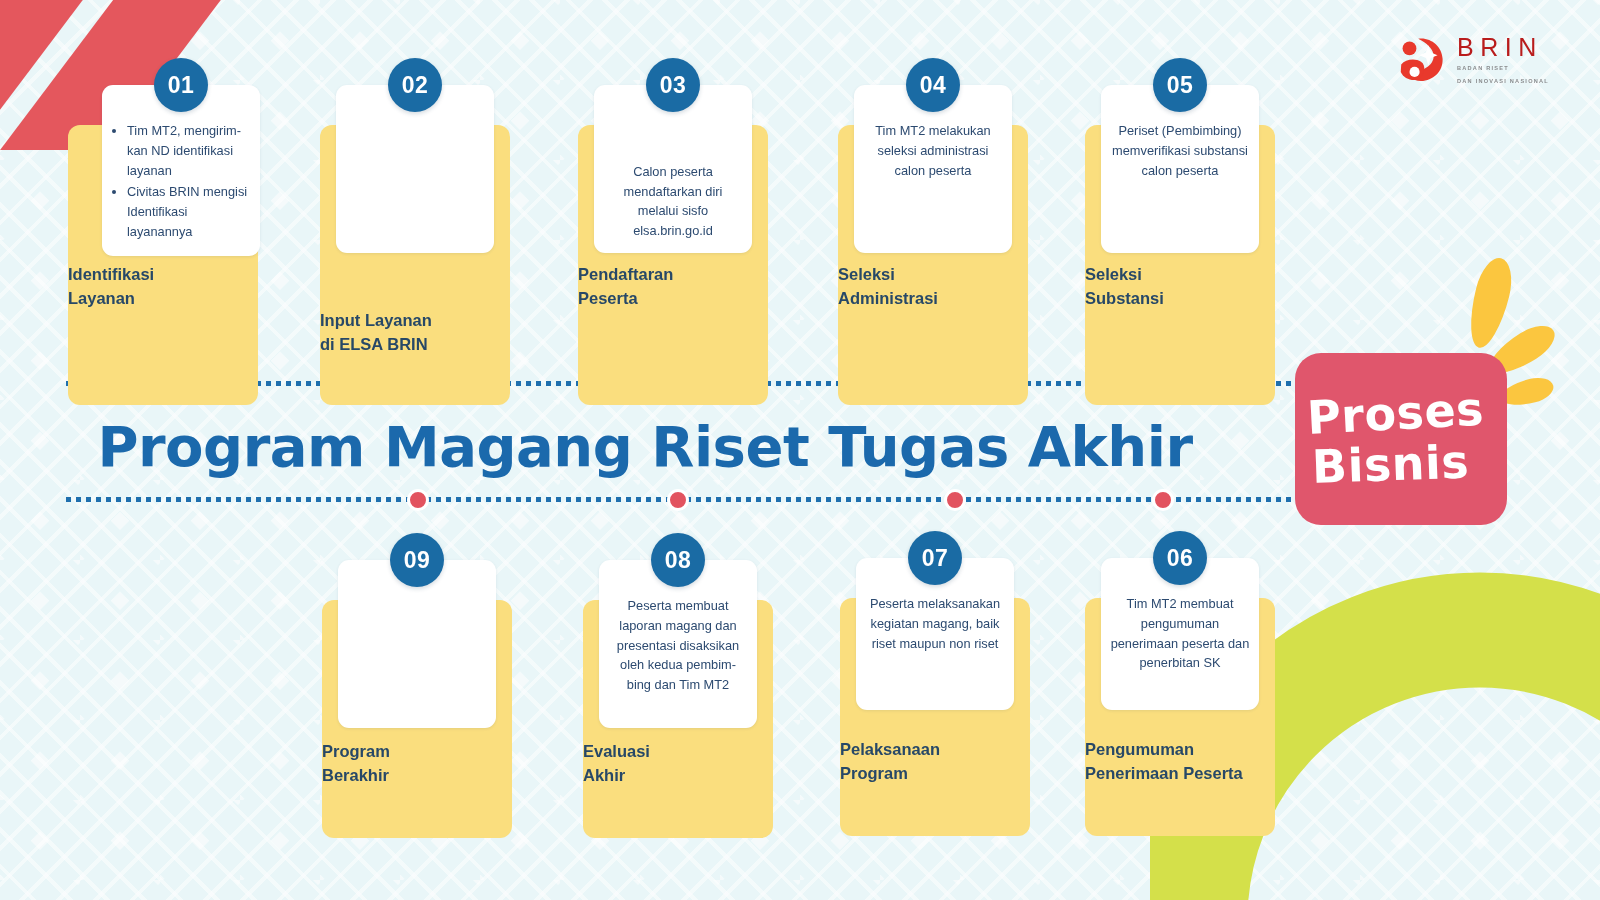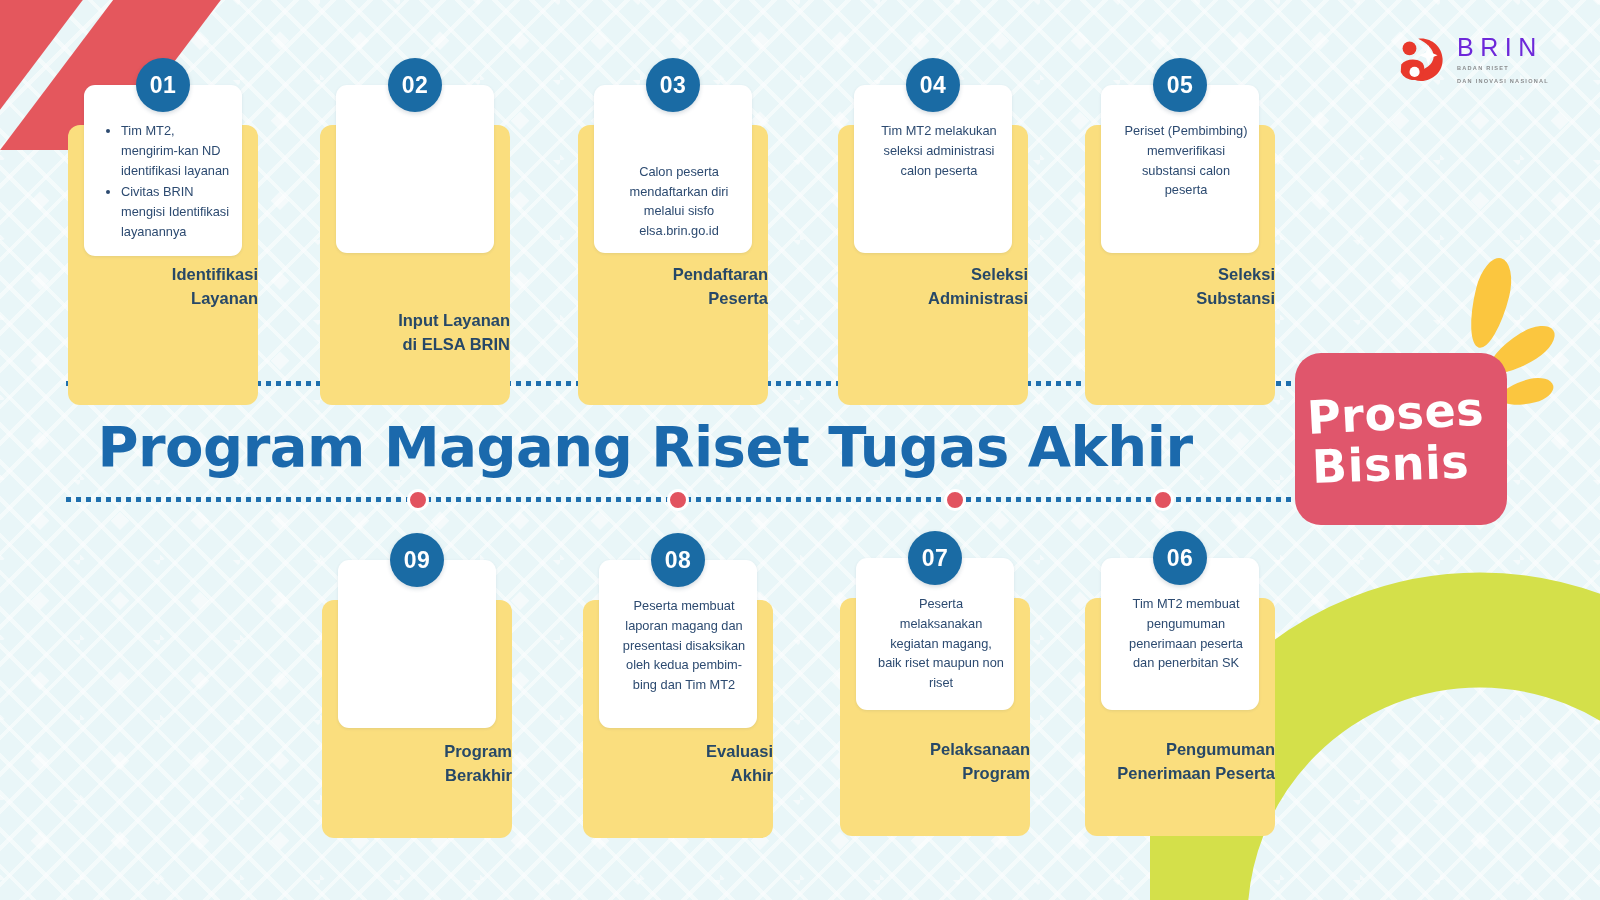--- a/index.html
+++ b/index.html
@@ -26,48 +26,48 @@
   
   .stripes{position:absolute;left:-60px;top:-40px;width:420px;height:190px;overflow:hidden;}
   .stripe{position:absolute;top:-70px;width:86px;height:330px;background:#e4575d;transform:rotate(37deg);transform-origin:top left;}
 
   .lime-arc{position:absolute;right:-110px;bottom:-150px;width:560px;height:560px;}
 
   
   .brin-logo{position:absolute;left:1398px;top:28px;width:190px;height:62px;display:flex;align-items:center;gap:13px;}
   .brin-mark{width:46px;height:46px;flex:0 0 46px;}
   .brin-text{display:flex;flex-direction:column;justify-content:center;padding-top:2px;}
-  .brin-word{font-size:25px;letter-spacing:6.5px;color:#6d28d9;font-weight:400;line-height:1;font-family:"Liberation Sans",sans-serif;}
+  .brin-word{font-size:25px;letter-spacing:6.5px;color:#b91c1c;font-weight:400;line-height:1;font-family:"Liberation Sans",sans-serif;}
   .brin-sub{font-size:5.6px;letter-spacing:1.25px;color:#8a8c8e;line-height:1.45;margin-top:4px;font-weight:700;}
 
   
   .card{position:absolute;width:190px;}
   .card .yellow{
     position:absolute;left:0;width:190px;background:#fade7e;border-radius:12px;
   }
   .card .white{
     position:absolute;left:16px;width:158px;background:#ffffff;border-radius:11px;
     box-shadow:0 1px 3px rgba(40,70,100,.10);
     display:flex;flex-direction:column;align-items:center;
   }
   .badge{
     width:54px;height:54px;border-radius:50%;background:#1a6ba4;color:#fff;
     display:flex;align-items:center;justify-content:center;
     font-size:23px;font-weight:700;letter-spacing:.5px;
     box-shadow:0 2px 4px rgba(30,60,90,.18);
     position:absolute;top:-27px;left:50%;margin-left:-27px;
   }
   .card-body{
-    padding:36px 9px 12px 21px;font-size:12.8px;line-height:1.55;color:#2c4a70;
+    padding:36px 9px 12px 9px;font-size:12.8px;line-height:1.55;color:#2c4a70;
     text-align:center;width:100%;box-sizing:border-box;
   }
   .card-body ul{margin:0;padding:0 0 0 16px;text-align:left;list-style:disc;}
   .card-body ul li{margin:0 0 2px 0;}
   .card-title{
-    position:absolute;left:0;width:190px;text-align:right;
+    position:absolute;left:0;width:190px;text-align:left;
     font-size:16.5px;font-weight:700;color:#274867;line-height:1.45;
   }
 
   
   .rail{
     position:absolute;height:5px;
     background-image:linear-gradient(to right,#1e6fae 0 5px, rgba(0,0,0,0) 5px 10px);
     background-size:10px 5px;background-repeat:repeat-x;
   }
   .node{
@@ -158,21 +158,21 @@
 
   <div class="node" style="left:407px;top:489px;"></div>
   <div class="node" style="left:667px;top:489px;"></div>
   <div class="node" style="left:944px;top:489px;"></div>
   <div class="node" style="left:1152px;top:489px;"></div>
 
   <div class="main-title">Program Magang Riset Tugas Akhir</div>
 
   <div class="card" style="left:68px;top:85px;">
     <div class="yellow" style="top:40px;height:280px;"></div>
-    <div class="white" style="top:0px;min-height:168px;">
+    <div class="white" style="top:0px;min-height:168px;margin-left:18px;">
       <div class="badge">01</div>
       <div class="card-body">
         <ul>
           <li>Tim MT2, mengirim-kan ND identifikasi layanan</li>
           <li>Civitas BRIN mengisi Identifikasi layanannya</li>
         </ul>
       </div>
     </div>
     <div class="card-title" style="top:178px;">
       <div>Identifikasi</div>

